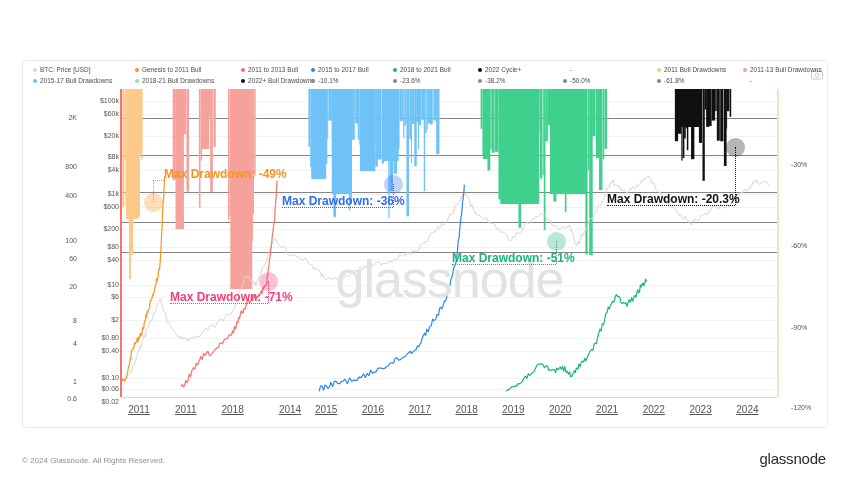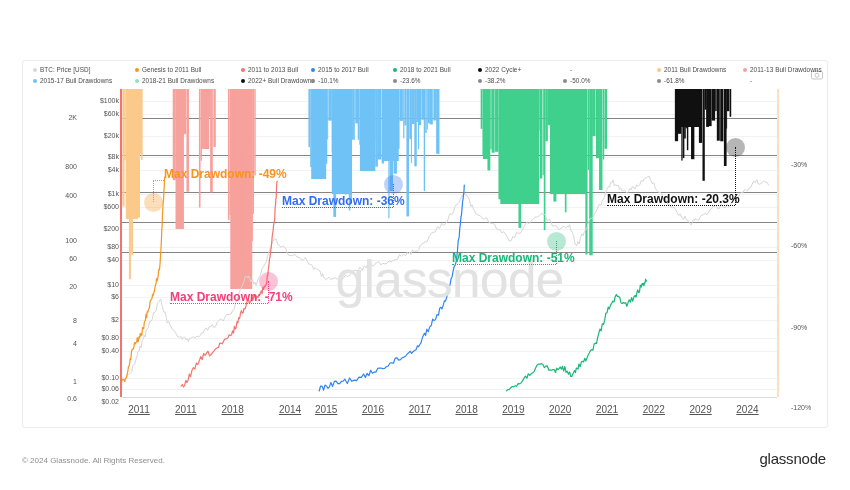--- a/index.html
+++ b/index.html
@@ -509,21 +509,21 @@
           <div class="xtick" style="left: 110.6px;">2018</div>
           <div class="xtick" style="left: 151px; margin-left: 17px;">2014</div>
           <div class="xtick" style="left: 204.2px;">2015</div>
           <div class="xtick" style="left: 251px;">2016</div>
           <div class="xtick" style="left: 297.8px;">2017</div>
           <div class="xtick" style="left: 344.6px;">2018</div>
           <div class="xtick" style="left: 391.4px;">2019</div>
           <div class="xtick" style="left: 438.2px;">2020</div>
           <div class="xtick" style="left: 485px;">2021</div>
           <div class="xtick" style="left: 531.8px;">2022</div>
-          <div class="xtick" style="left: 578.6px;">2029</div>
+          <div class="xtick" style="left: 578.6px;">2023</div>
           <div class="xtick" style="left: 625.4px;">2024</div>
         </div>
     </div>
   </div>
 
   <div id="footer-copy">© 2024 Glassnode. All Rights Reserved.</div>
   <div id="footer-logo">glassnode</div>
 
 </div>
 

